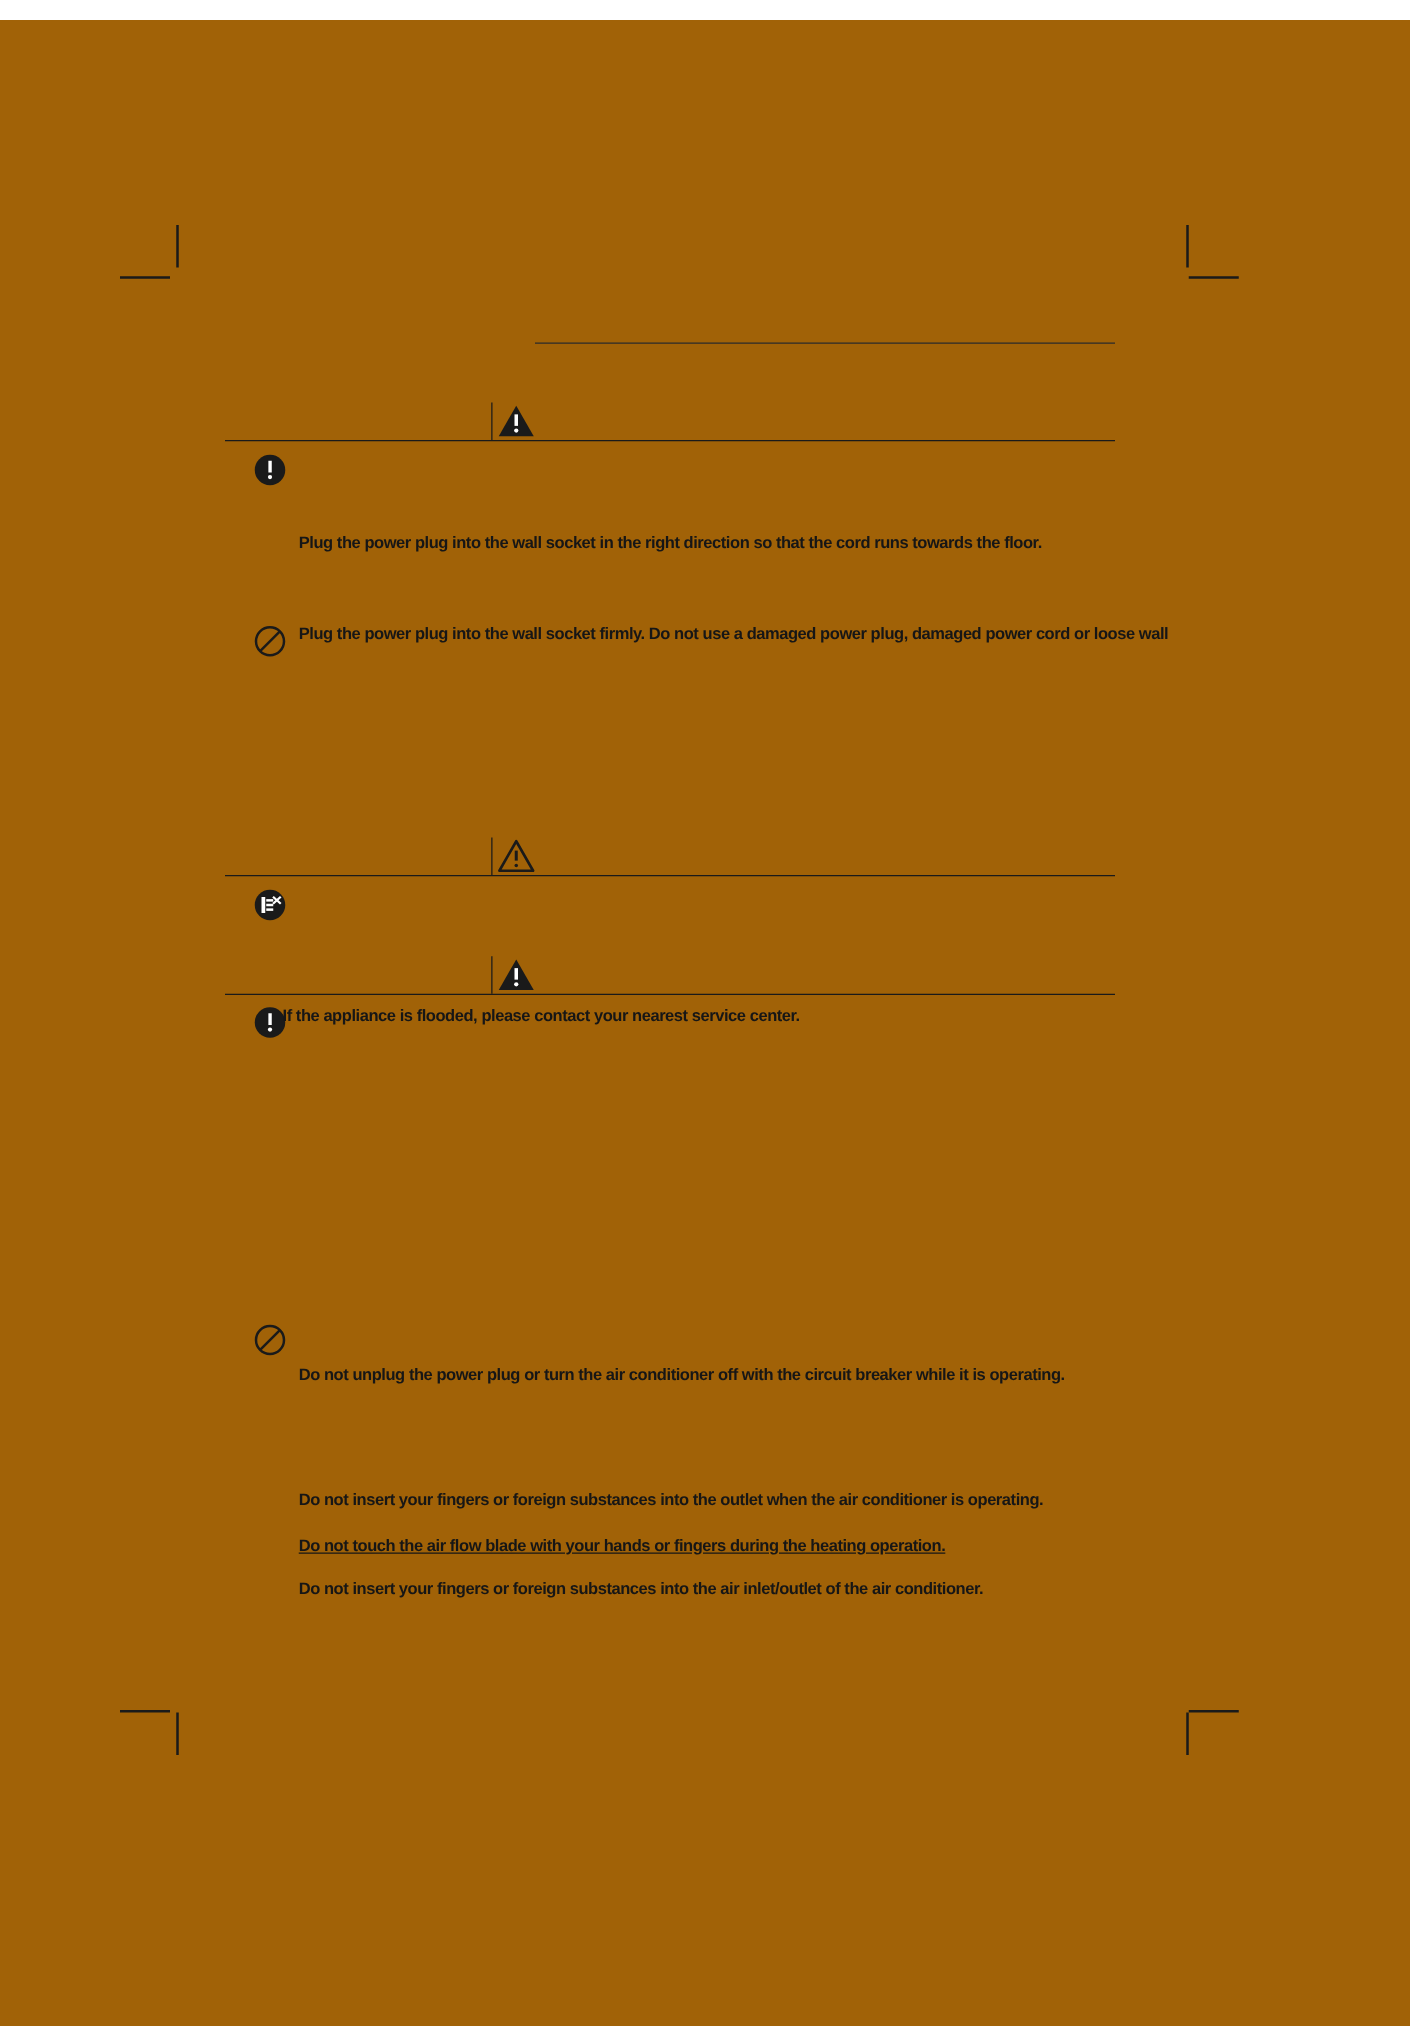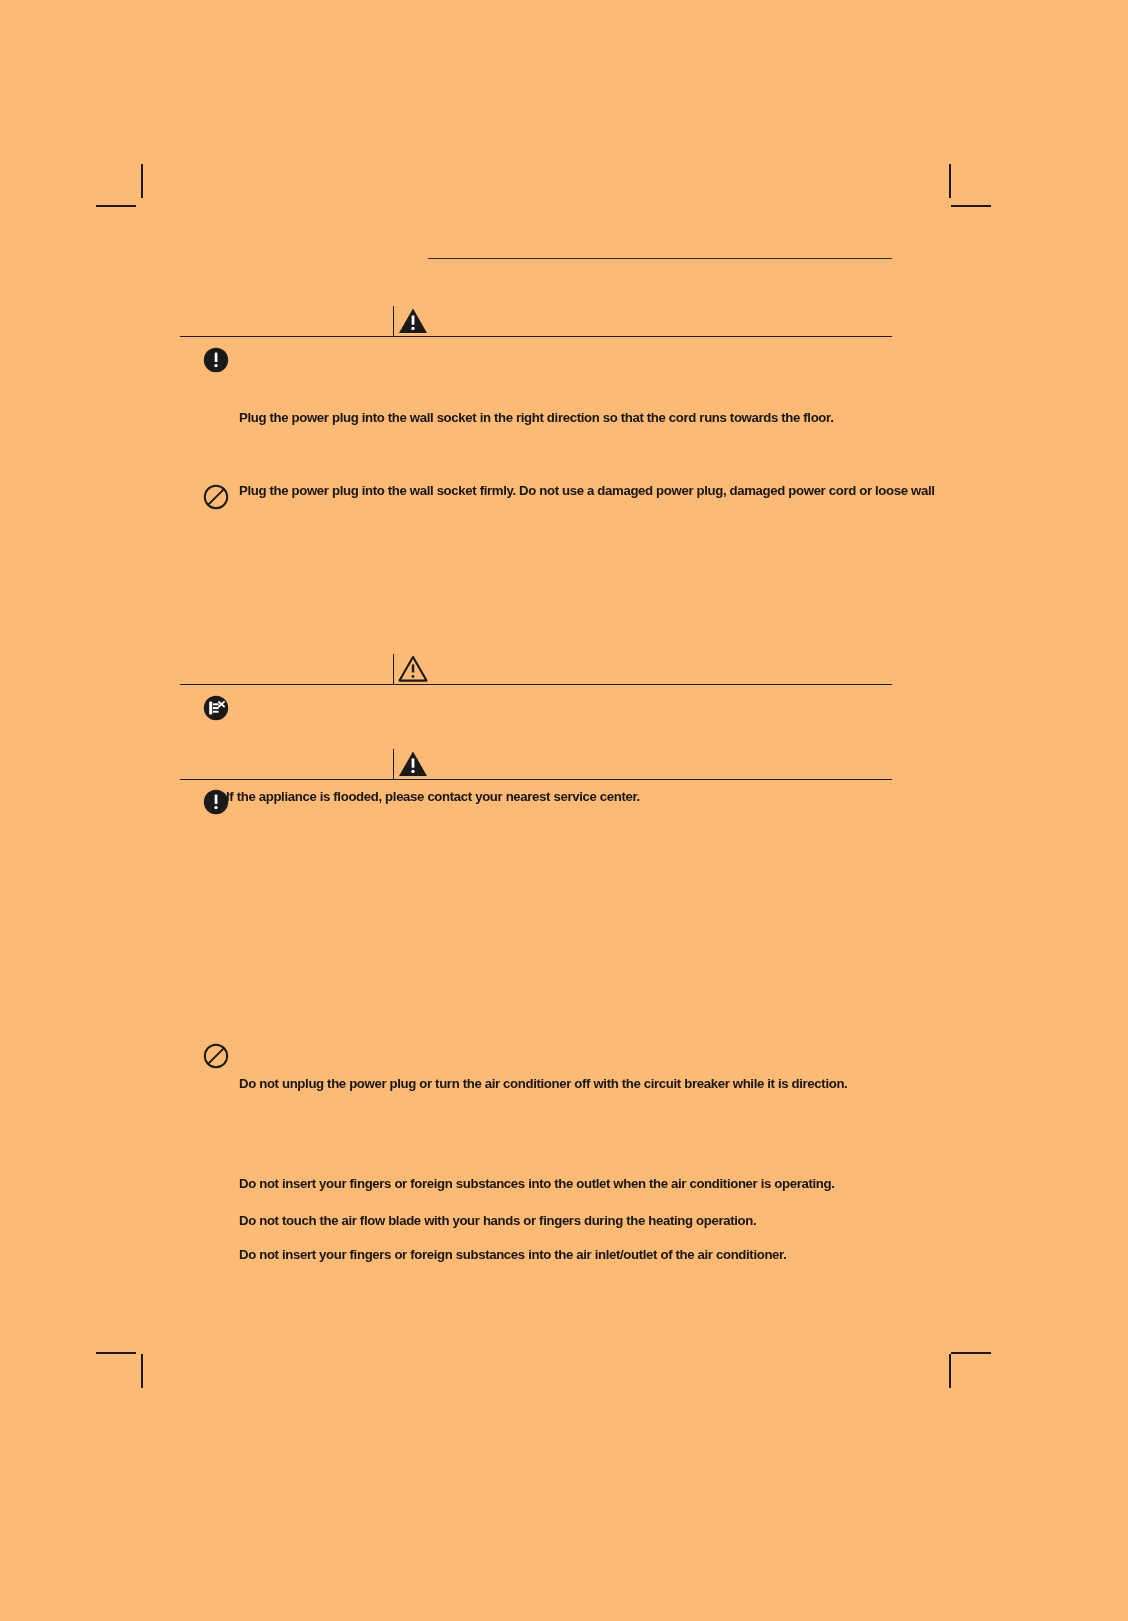--- a/index.html
+++ b/index.html
@@ -12,21 +12,22 @@
     height: 1621px;
     position: relative;
     font-family: "Liberation Sans", sans-serif;
     color: #1a1a1a;
     overflow: hidden;
   }
 
   .page {
     position: absolute;
     inset: 0;
-    background: #fdba74;
+    background: #a16207;
+    margin-top: 16px;
   }
 
   
   .crop {
     position: absolute;
     background: #1a1a1a;
   }
   .crop-v { width: 1.5px; height: 34px; }
   .crop-h { height: 1.5px; width: 40px; }
 
@@ -165,18 +166,18 @@
 
   <div class="line" style="left:226px; top:790px;">If the appliance is flooded, please contact your nearest service center.</div>
 
   <div class="icon-circle" style="left:203px; top:1043px;">
     <svg viewBox="0 0 26 26">
       <circle cx="13" cy="13" r="11.2" fill="none" stroke="#1a1a1a" stroke-width="2"></circle>
       <line x1="5.1" y1="20.9" x2="20.9" y2="5.1" stroke="#1a1a1a" stroke-width="2"></line>
     </svg>
   </div>
 
-  <div class="line" style="left:239px; top:1077px;">Do not unplug the power plug or turn the air conditioner off with the circuit breaker while it is direction.</div>
+  <div class="line" style="left:239px; top:1077px;">Do not unplug the power plug or turn the air conditioner off with the circuit breaker while it is operating.</div>
   <div class="line" style="left:239px; top:1177px;">Do not insert your fingers or foreign substances into the outlet when the air conditioner is operating.</div>
-  <div class="line" style="left:239px; top:1214px;">Do not touch the air flow blade with your hands or fingers during the heating operation.</div>
+  <div class="line" style="left:239px; top:1214px;text-decoration:underline;">Do not touch the air flow blade with your hands or fingers during the heating operation.</div>
   <div class="line" style="left:239px; top:1248px;">Do not insert your fingers or foreign substances into the air inlet/outlet of the air conditioner.</div>
 
 </div>
 
 </body></html>

